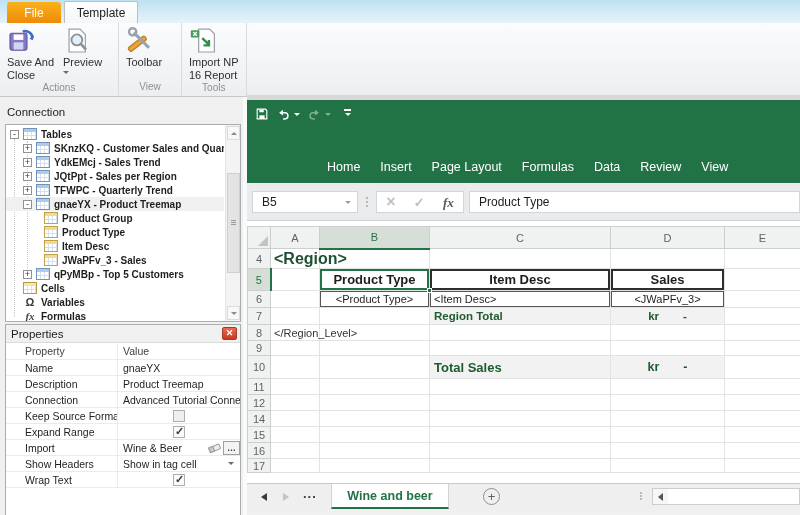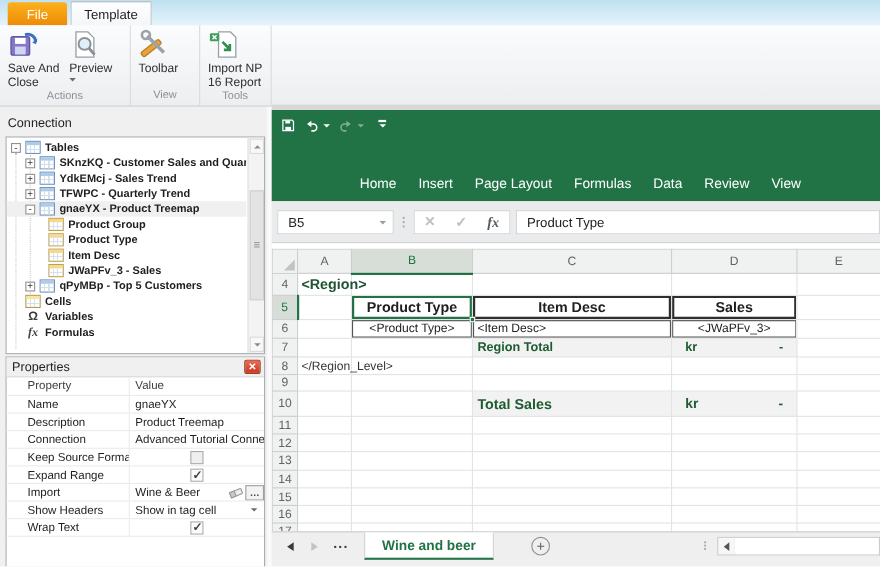--- a/index.html
+++ b/index.html
@@ -123,32 +123,32 @@
 
   .gridwrap { position:absolute; top:131px; left:0; width:553px; height:257px; overflow:hidden; background:#fff; }
   table.grid { border-collapse:collapse; table-layout:fixed; width:553px; }
   .grid th { background:#F0F1F1; border:1px solid #CDCECF; font-weight:normal; color:#606264; font-size:11px; padding:0; }
   .grid th.corner { position:relative; }
   .tri { position:absolute; right:2px; bottom:2px; width:0; height:0; border-left:10px solid transparent; border-bottom:10px solid #C2C3C4; }
   .grid th.selcol { background:#D7DED8; color:#217346; border-bottom:2px solid #217346; }
   .grid th.selrow { background:#D7DED8; color:#217346; border-right:2px solid #217346; }
   .grid td { border-right:1px solid #E2E3E4; border-bottom:1px solid #E2E3E4; font-size:11px; padding:0 2px;
              white-space:nowrap; background:#fff; }
-  td.a4 { font-weight:bold; font-size:13px; color:#1F5132; overflow:visible; padding-left:3px; }
+  td.a4 { font-weight:bold; font-size:16px; color:#1F5132; overflow:visible; padding-left:3px; }
   td.b5 { position:relative; font-weight:bold; font-size:13px; text-align:center;
           box-shadow:inset 0 0 0 2px #217346; }
   .handle { position:absolute; right:-3px; bottom:-3px; width:5px; height:5px; background:#217346; border:1px solid #fff; z-index:3; }
   td.h5 { font-weight:bold; font-size:13px; text-align:center; box-shadow:inset 0 0 0 2px #2E2E2E; }
   td.t6 { box-shadow:inset 0 0 0 1px #555; }
   td.cen { text-align:center; } td.lft { padding-left:4px; }
   td.gray { background:#F2F2F2; }
   td.c7 { font-weight:bold; color:#1E5B31; font-size:11.5px; padding-left:4px; }
   td.a8 { color:#333; overflow:visible; padding-left:3px; }
   td.c10 { font-weight:bold; color:#1E5B31; font-size:13px; padding-left:4px; }
-  .acct { display:flex; justify-content:space-between; padding:0 10px 0 10px; font-weight:bold; color:#1E5B31; font-size:11.5px;gap:24px; }
+  .acct { display:flex; justify-content:center; padding:0 10px 0 10px; font-weight:bold; color:#1E5B31; font-size:11.5px;gap:24px; }
   .acct.big { font-size:12.5px; }
 
   .sbar { position:absolute; top:388px; left:0; width:100%; height:26px; background:#EFEFEF; border-top:1px solid #C9CACB; }
   .navtri { position:absolute; top:9px; width:0; height:0; border:4.5px solid transparent; }
   .navtri.lft2 { left:14px; border-right:6px solid #3a3a3a; border-left:none; }
   .navtri.rgt2 { left:36px; border-left:6px solid #C2C3C4; border-right:none; }
   .soverflow { position:absolute; left:56px; top:2px; font-weight:bold; font-size:13px; color:#3c3c3c; letter-spacing:1px; }
   .stab { position:absolute; left:84px; top:0; width:118px; height:25px; background:#fff; border-left:1px solid #D2D2D2;
           border-right:1px solid #D2D2D2; border-bottom:2px solid #217346; display:flex; align-items:center; justify-content:center;
           font-weight:bold; font-size:12.5px; color:#217346; }
@@ -247,20 +247,25 @@
           <span class="tlabel">SKnzKQ - Customer Sales and Quantity</span>
         </div>
         <div class="trow d1">
           <span class="exp plus"></span>
           <span class="ticon"></span>
           <span class="tlabel">YdkEMcj - Sales Trend</span>
         </div>
         <div class="trow d1">
           <span class="exp plus"></span>
           <span class="ticon"></span>
+          <span class="tlabel">JQtPpt - Sales per Region</span>
+        </div>
+        <div class="trow d1">
+          <span class="exp plus"></span>
+          <span class="ticon"></span>
           <span class="tlabel">TFWPC - Quarterly Trend</span>
         </div>
         <div class="trow d1 hl">
           <span class="exp minus"></span>
           <span class="ticon"></span>
           <span class="tlabel">gnaeYX - Product Treemap</span>
         </div>
         <div class="trow d2">
           <span class="ticon field"></span>
           <span class="tlabel">Product Group</span>
@@ -531,28 +536,20 @@
           <td></td>
         </tr>
         <tr style="height:16px">
           <th>12</th>
           <td></td>
               <td></td>
           <td></td>
               <td></td>
           <td></td>
         </tr>
-        <tr style="height:17px">
-          <th>13</th>
-          <td></td>
-              <td></td>
-          <td></td>
-              <td></td>
-          <td></td>
-        </tr>
         <tr style="height:16px">
           <th>14</th>
           <td></td>
               <td></td>
           <td></td>
               <td></td>
           <td></td>
         </tr>
         <tr style="height:16px">
           <th>15</th>

